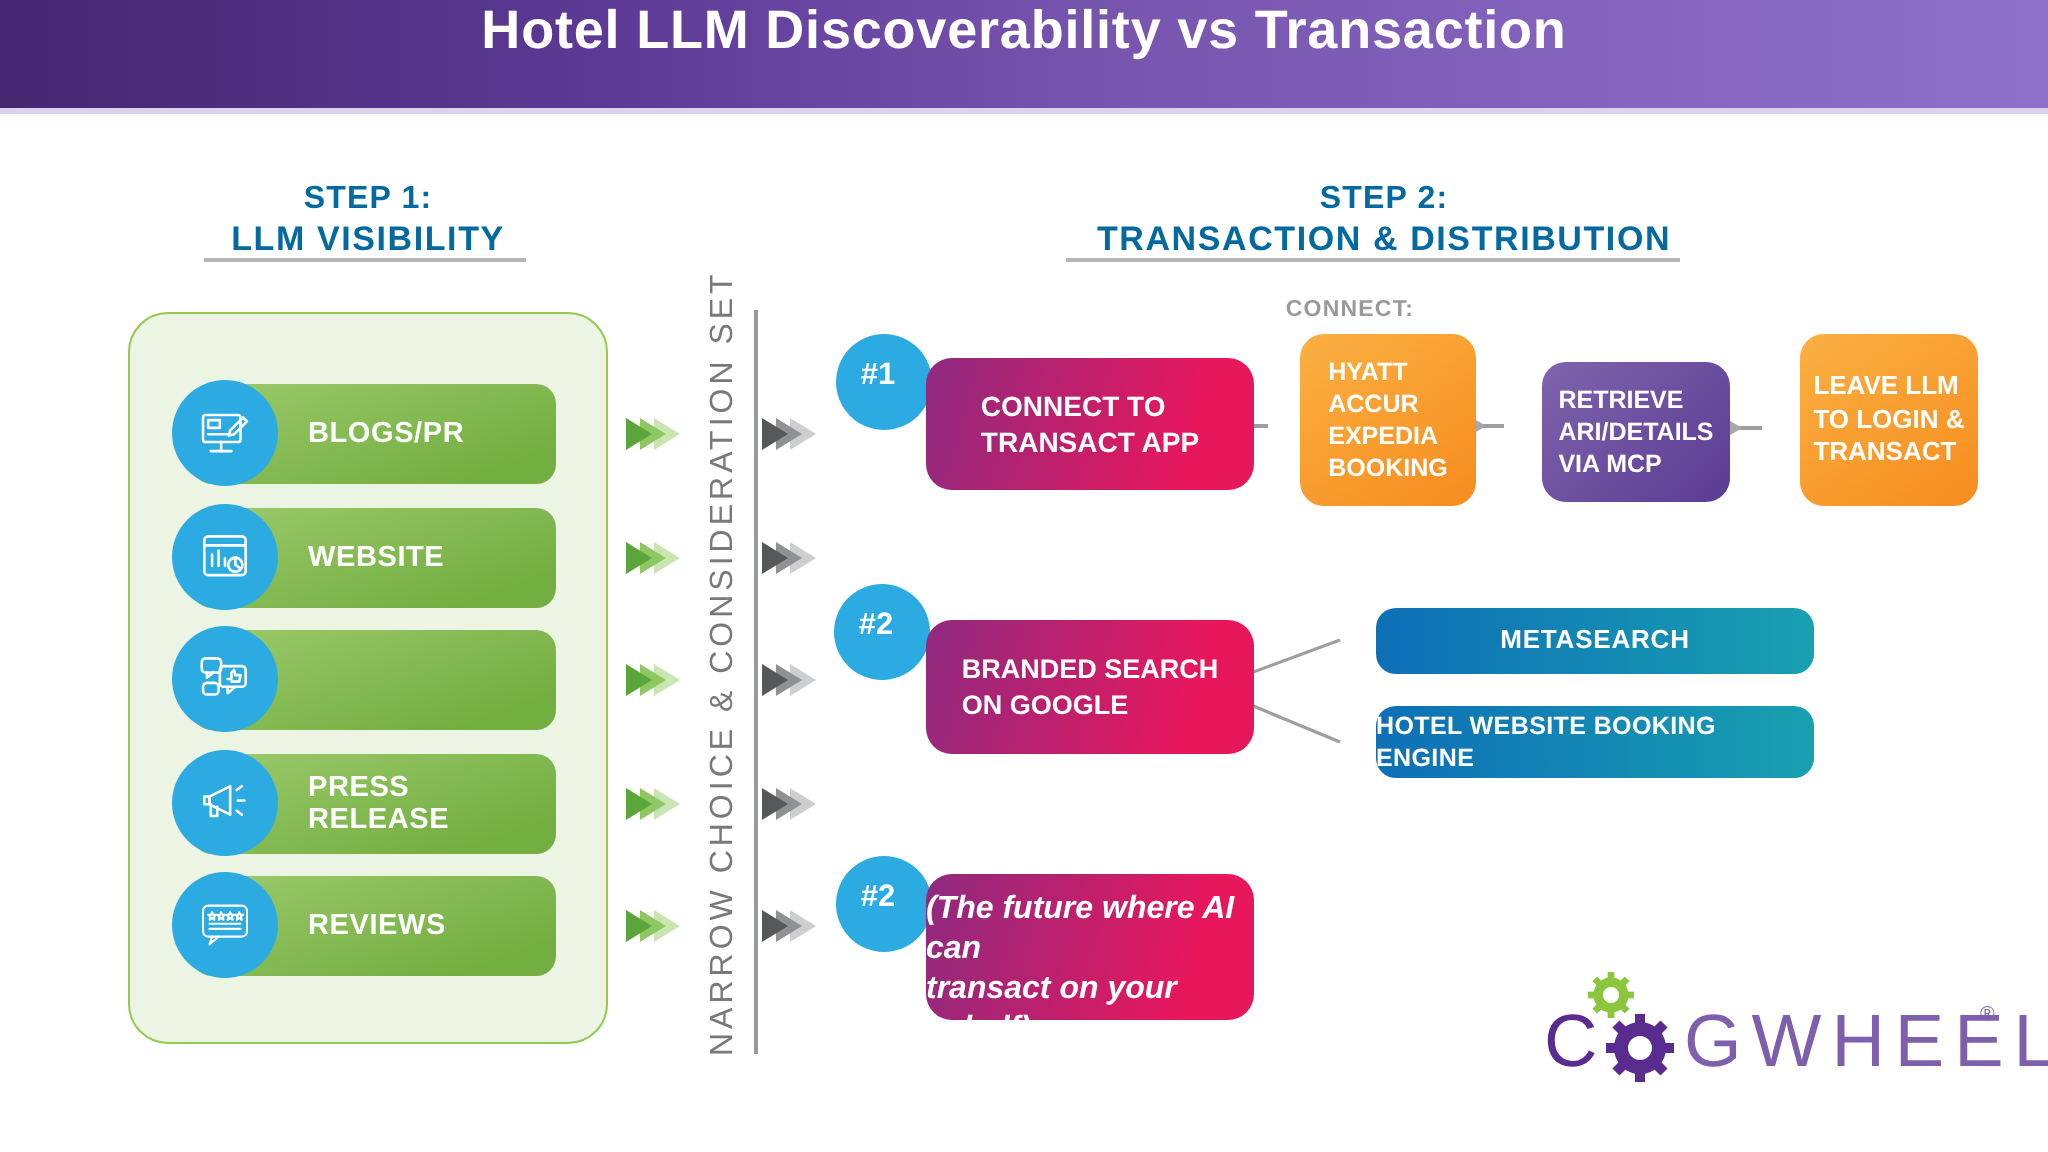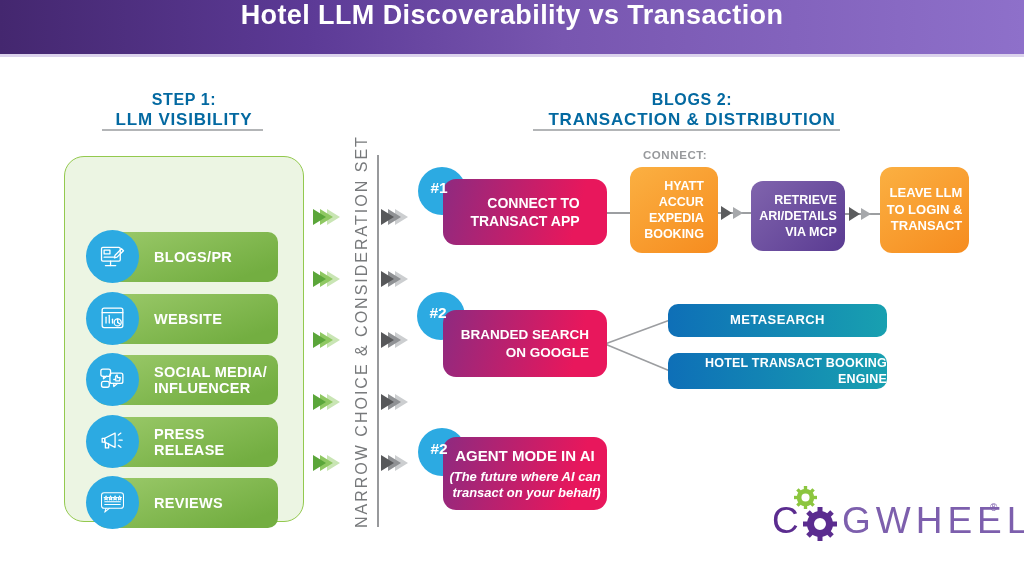--- a/index.html
+++ b/index.html
@@ -14,21 +14,21 @@
 
   
   .step-head{position:absolute;text-align:center;color:#0369a1;line-height:1.22;}
   .step-head .t{font-size:16px;font-weight:700;letter-spacing:.6px;}
   .step-head .s{font-size:17px;font-weight:600;letter-spacing:.8px;}
   .rule{position:absolute;height:2px;background:#b3b5b7;}
 
   
   .panel{position:absolute;left:64px;top:156px;width:240px;height:366px;border-radius:20px;
          background:#ecf5e3;border:1.5px solid #93c94e;box-sizing:border-box;}
-  .vis-row{position:absolute;left:96px;width:182px;height:50px;margin-top:40px;}
+  .vis-row{position:absolute;left:96px;width:182px;height:50px;}
   .vis-box{position:absolute;inset:0;border-radius:10px;
            background:linear-gradient(160deg,#9cca6b 0%,#73ae41 85%);}
   .vis-label{position:absolute;left:58px;right:4px;top:0;bottom:0;display:flex;align-items:center;
              color:#fff;font-size:14.5px;font-weight:700;letter-spacing:.3px;line-height:1.12;}
   .vis-circle{position:absolute;left:-10px;top:-2px;width:53px;height:53px;border-radius:50%;
               background:#2caae2;display:flex;align-items:center;justify-content:center;}
   .vis-circle svg{width:31px;height:31px;stroke:#fff;fill:none;stroke-width:2;
                   stroke-linecap:round;stroke-linejoin:round;}
 
   
@@ -50,29 +50,29 @@
               transform:rotate(-90deg);text-align:center;color:#77797b;font-size:16px;
               letter-spacing:2px;font-weight:500;white-space:nowrap;}
 
   
   .examples{position:absolute;left:629px;top:149px;width:92px;text-align:center;
             color:#97999c;font-size:11.5px;letter-spacing:.6px;font-weight:600;}
   .badge{position:absolute;width:48px;height:48px;border-radius:50%;background:#2caae2;
          display:flex;align-items:center;justify-content:center;}
   .badge span{position:relative;z-index:3;color:#fff;font-weight:700;font-size:15.5px;
               transform:translate(-3px,-3px);}
-  .fb{position:absolute;border-radius:13px;color:#fff;font-weight:700;text-align:right;
+  .fb{position:absolute;border-radius:13px;color:#fff;font-weight:700;text-align:left;
       display:flex;flex-direction:column;align-items:center;justify-content:center;
-      box-sizing:border-box;line-height:1.3;}
+      box-sizing:border-box;line-height:1.3;margin-left:20px;}
   .fb.pink{background:linear-gradient(105deg,#8e2a80 0%,#e8175c 80%);}
   .fb.orange{background:linear-gradient(145deg,#fbb042 0%,#f68c1f 100%);border-radius:12px;}
   .fb.purple{background:linear-gradient(135deg,#8064ad 0%,#5a3b92 100%);border-radius:12px;}
   .fb.teal{background:linear-gradient(90deg,#0e6fb7 0%,#18a0b0 100%);border-radius:10px;}
   .preline{white-space:pre-line;}
-  .fb .sub{font-size:13px;font-style:italic;font-weight:700;line-height:1.25;margin-top:3px;}
+  .fb .sub{font-size:16px;font-style:italic;font-weight:700;line-height:1.25;margin-top:3px;}
 
   .overlay{position:absolute;left:0;top:0;pointer-events:none;}
 
   
   .logo{position:absolute;left:768px;top:496px;width:250px;height:56px;}
   .logo .c{position:absolute;left:4px;top:4px;font-size:37px;font-weight:500;color:#5b2c8f;}
   .logo .rest{position:absolute;left:74px;top:4px;font-size:37px;font-weight:500;
               letter-spacing:5px;color:#7d5fad;}
   .logo .reg{position:absolute;left:222px;top:6px;font-size:10px;color:#7d5fad;}
   .gear-purple{position:absolute;left:32px;top:8px;width:40px;height:40px;}
@@ -99,21 +99,21 @@
     <line x1="605" y1="344" x2="670" y2="371" stroke="#9c9ea1" stroke-width="1.6"></line>
   </svg>
 
   <div class="step-head" style="left:84px;top:90px;width:200px;">
     <div class="t">STEP 1:</div>
     <div class="s">LLM VISIBILITY</div>
   </div>
   <div class="rule" style="left:102px;top:129px;width:161px;"></div>
 
   <div class="step-head" style="left:532px;top:90px;width:320px;">
-    <div class="t">BLOGS 2:</div>
+    <div class="t">STEP 2:</div>
     <div class="s">TRANSACTION &amp; DISTRIBUTION</div>
   </div>
   <div class="rule" style="left:533px;top:129px;width:307px;"></div>
 
   <div class="panel"></div>
 
   <div class="vis-row" style="top:192px;">
     <div class="vis-box"></div>
     <div class="vis-label preline">BLOGS/PR</div>
     <div class="vis-circle">
@@ -140,22 +140,20 @@
           <line x1="24" y1="31" x2="24" y2="25"></line>
         <circle cx="32" cy="30" r="5.5"></circle>
           <line x1="32" y1="30" x2="32" y2="24.5"></line>
           <line x1="32" y1="30" x2="36" y2="33"></line>
       </svg>
     </div>
   </div>
 
   <div class="vis-row" style="top:315px;">
     <div class="vis-box"></div>
-    <div class="vis-label preline">SOCIAL MEDIA/
-INFLUENCER</div>
     <div class="vis-circle">
       <svg viewBox="0 0 48 48">
         <rect x="6" y="8" width="15" height="11" rx="3"></rect>
           <path d="M10 19 L10 23 L15 19"></path>
         <rect x="20" y="14" width="20" height="16" rx="3"></rect>
           <path d="M26 30 L26 35 L32 30"></path>
         <path d="M26 24 L29 24 L29 19 L31 17 L32 21 L36 21 L35 26 L29 26"></path>
         <rect x="7" y="27" width="12" height="9" rx="3"></rect>
       </svg>
     </div>
@@ -268,21 +266,21 @@
   <div class="fb orange preline" style="left:880px;top:167px;width:89px;height:86px;font-size:13px;border-radius:12px;">LEAVE LLM
 TO LOGIN &amp;
 TRANSACT</div>
 
   <div class="badge" style="left:417px;top:292px;">
     <span>#2</span>
   </div>
   <div class="fb pink preline" style="left:443px;top:310px;width:164px;height:67px;font-size:13.5px;">BRANDED SEARCH
 ON GOOGLE</div>
   <div class="fb teal" style="left:668px;top:304px;width:219px;height:33px;font-size:13px;letter-spacing:.4px;">METASEARCH</div>
-  <div class="fb teal" style="left:668px;top:353px;width:219px;height:36px;font-size:12.5px;letter-spacing:.2px;">HOTEL TRANSACT BOOKING ENGINE</div>
+  <div class="fb teal" style="left:668px;top:353px;width:219px;height:36px;font-size:12.5px;letter-spacing:.2px;">HOTEL WEBSITE BOOKING ENGINE</div>
 
   <div class="badge" style="left:418px;top:428px;">
     <span>#2</span>
   </div>
   <div class="fb pink" style="left:443px;top:437px;width:164px;height:73px;font-size:15px;">
     <div>AGENT MODE IN AI</div>
     <div class="sub preline">(The future where AI can
 transact on your behalf)</div>
   </div>
 

